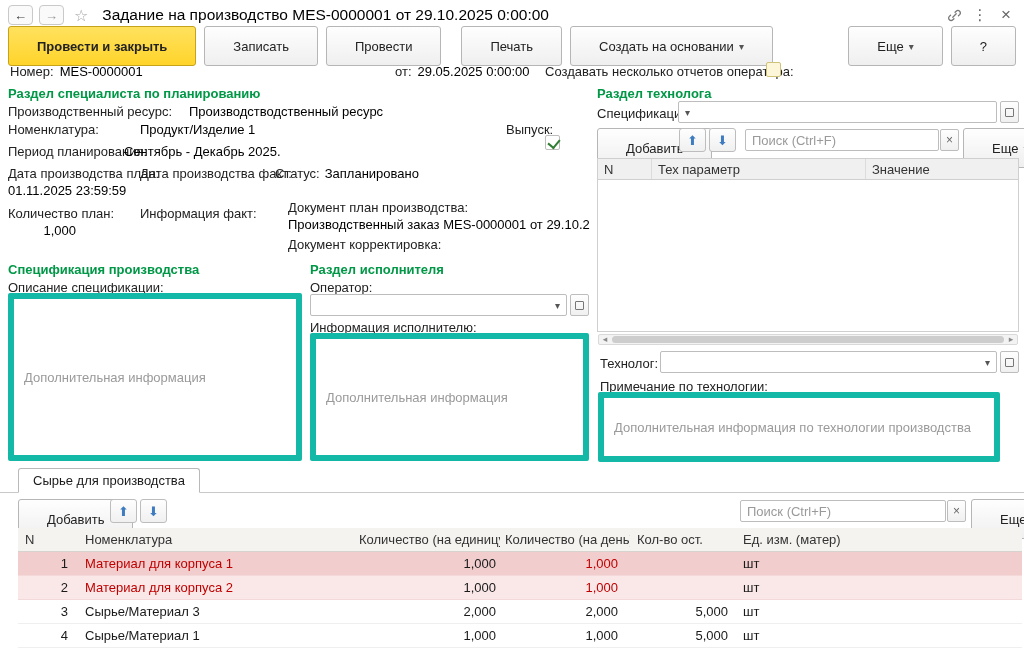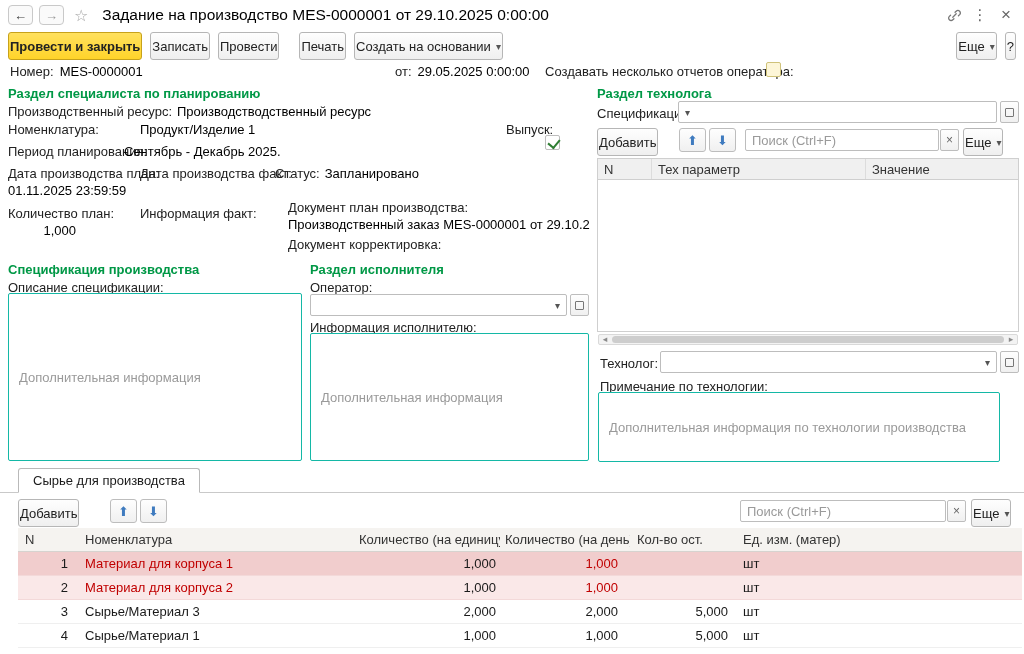--- a/index.html
+++ b/index.html
@@ -20,35 +20,35 @@
   .navbtn{width:25px;height:20px;border:1px solid #c9c9c9;border-radius:4px;background:#fafafa;display:flex;align-items:center;justify-content:center;font-size:13px;color:#3a3a3a;cursor:pointer;}
   .navbtn.fwd{color:#9a9a9a;}
   .star{color:#a8a8a8;font-size:16px;margin-left:4px;cursor:pointer;}
   .wintitle{font-size:15.5px;color:#000;margin-left:8px;white-space:nowrap;}
   .spacer{flex:1;}
   .t-icon{color:#666;cursor:pointer;display:flex;align-items:center;justify-content:center;width:20px;height:20px;}
   .t-icon.dots{font-size:15px;}
   .t-icon.close{font-size:17px;}
 
   .toolbar{position:absolute;left:0;top:30px;width:1024px;height:32px;display:flex;align-items:center;padding:0 8px;gap:8px;}
-  .btn{display:inline-flex;align-items:center;justify-content:center;gap:5px;height:28px;padding:0 1px;border:1px solid #b6b6b6;border-radius:3px;background:linear-gradient(#fefefe,#efefef);font-size:13px;color:#222;cursor:pointer;white-space:nowrap;font-family:inherit;}
+  .btn{display:inline-flex;align-items:center;justify-content:center;gap:5px;height:40px;padding:0 28px;border:1px solid #b6b6b6;border-radius:3px;background:linear-gradient(#fefefe,#efefef);font-size:13px;color:#222;cursor:pointer;white-space:nowrap;font-family:inherit;}
   .btn.primary{background:linear-gradient(#ffe15e,#ffd42a);border-color:var(--primary-button-border);font-weight:bold;}
   .dd{font-size:10px;color:#555;}
   .gap-l{margin-left:12px;}
 
   .lbl{color:#222;white-space:nowrap;}
   .val{color:#000;white-space:nowrap;}
   .placeholder{color:#9a9a9a;}
   .sect{color:var(--section-header);font-weight:bold;white-space:nowrap;}
 
   .chk{width:15px;height:15px;border:1px solid #bdbdbd;border-radius:2px;background:#fff;position:relative;cursor:pointer;}
   .chk.warn{background:#fdf6d8;border-color:#cfc27a;}
   .chk.checked::after{content:"";position:absolute;left:4px;top:1px;width:6px;height:9px;border:solid #2e7d32;border-width:0 2px 2px 0;transform:rotate(40deg);}
 
-  .mbox{border:1px solid #14b8a6;border-radius:2px;background:#fff;display:flex;align-items:center;padding:0 10px;overflow:hidden;}
+  .mbox{border:6px solid #14b8a6;border-radius:2px;background:#fff;display:flex;align-items:center;padding:0 10px;overflow:hidden;}
   .combo{border:1px solid #bdbdbd;border-radius:2px;background:#fff;display:flex;align-items:center;}
   .combo .cval{flex:1;padding:0 6px;white-space:nowrap;overflow:hidden;font-size:13px;}
   .combo .dd{width:17px;text-align:center;cursor:pointer;}
   .sq{border:1px solid #bdbdbd;border-radius:2px;background:linear-gradient(#fefefe,#f0f0f0);display:flex;align-items:center;justify-content:center;color:#666;font-size:12px;cursor:pointer;}
   .openicon{width:9px;height:9px;border:1px solid #777;border-radius:1px;display:block;}
   .search{border:1px solid #bdbdbd;border-radius:2px;background:#fff;display:flex;align-items:center;}
   .search input{border:0;outline:0;flex:1;height:100%;padding:0 6px;font-family:inherit;font-size:13px;color:#333;background:transparent;min-width:0;}
   .search input::placeholder{color:#9a9a9a;}
   .arrbtn{border:1px solid #bdbdbd;border-radius:3px;background:linear-gradient(#fefefe,#f0f0f0);display:flex;align-items:center;justify-content:center;color:var(--arrow-blue);font-size:13px;cursor:pointer;}
 
@@ -133,21 +133,21 @@
     <span class="val">MES-0000001</span>
   </div>
   <div class="abs" style="left:395px;top:64px;display:flex;gap:6px;">
     <span class="lbl">от:</span>
     <span class="val">29.05.2025 0:00:00</span>
   </div>
   <span class="abs lbl" style="left:545px;top:64px;">Создавать несколько отчетов оператора:</span>
   <div class="abs chk warn" style="left:766px;top:62px;"></div>
 
   <div class="abs sect" style="left:8px;top:86px;">Раздел специалиста по планированию</div>
-  <div class="abs" style="left:8px;top:104px;display:flex;gap:5px;">
+  <div class="abs" style="left:8px;top:104px;display:flex;gap:17px;">
     <span class="lbl">Производственный ресурс:</span>
     <span class="val">Производстводственный ресурс</span>
   </div>
   <span class="abs lbl" style="left:8px;top:122px;">Номенклатура:</span>
   <span class="abs val" style="left:140px;top:122px;">Продукт/Изделие 1</span>
   <span class="abs lbl" style="left:506px;top:122px;">Выпуск:</span>
   <div class="abs chk checked" style="left:545px;top:120px;"></div>
   <span class="abs lbl" style="left:8px;top:144px;">Период планирования:</span>
   <span class="abs val" style="left:124px;top:144px;">Сентябрь - Декабрь 2025.</span>
   <span class="abs lbl" style="left:8px;top:166px;">Дата производства план:</span>

